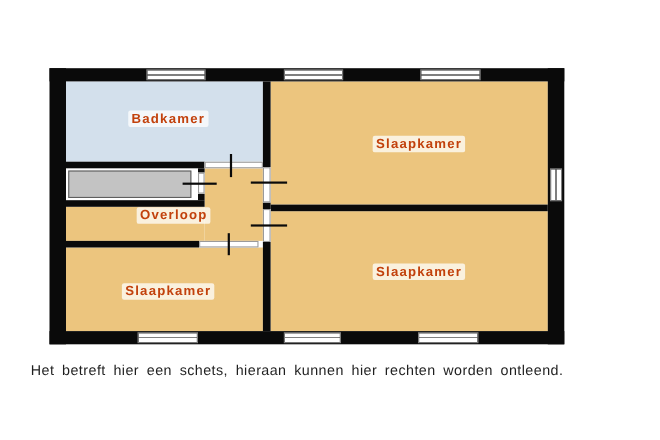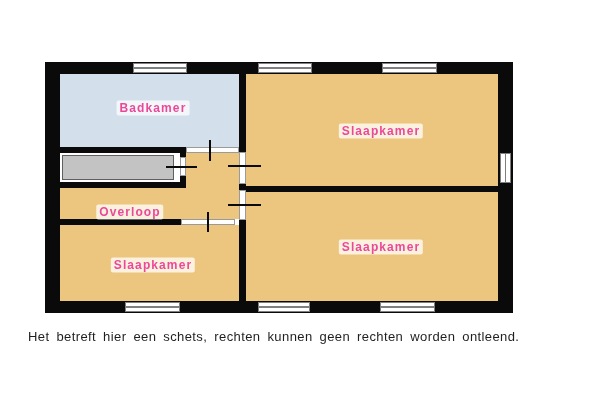--- a/index.html
+++ b/index.html
@@ -19,21 +19,21 @@
   .window{position:absolute;box-sizing:border-box;border:1px solid #7f7f7f;}
   .window.h{background:linear-gradient(to bottom,#ffffff 0 42%,#7f7f7f 42% 58%,#ffffff 58% 100%);}
   .window.v{background:linear-gradient(to right,#ffffff 0 42%,#7f7f7f 42% 58%,#ffffff 58% 100%);}
   
   .door{position:absolute;background:#ffffff;box-sizing:border-box;border:1px solid #9a9a9a;}
   
   .tick{position:absolute;background:#0a0a0a;}
   
   .room-label{
     position:absolute;transform:translate(-50%,-50%);
-    font-size:12px;font-weight:bold;color:#ec4899;letter-spacing:1.1px;
+    font-size:12px;font-weight:bold;color:#c2410c;letter-spacing:1.1px;
     background:rgba(255,255,255,0.75);padding:0 3px;border-radius:2px;
     white-space:nowrap;line-height:15px;
   }
   .disclaimer{
     position:absolute;left:28px;top:329px;
     font-size:13px;color:#1f1f1f;letter-spacing:0.4px;word-spacing:3px;
     white-space:nowrap;
   }
 </style>
 </head>
@@ -79,20 +79,20 @@
 
   <div class="window h" style="left:133px;top:63px;width:54px;height:10px;"></div>
   <div class="window h" style="left:258px;top:63px;width:54px;height:10px;"></div>
   <div class="window h" style="left:382px;top:63px;width:55px;height:10px;"></div>
   <div class="window h" style="left:125px;top:302px;width:55px;height:10px;"></div>
   <div class="window h" style="left:258px;top:302px;width:52px;height:10px;"></div>
   <div class="window h" style="left:380px;top:302px;width:55px;height:10px;"></div>
   <div class="window v" style="left:500px;top:153px;width:11px;height:30px;"></div>
 
   <span class="room-label" style="left:153px;top:108px;">Badkamer</span>
-  <span class="room-label" style="left:130px;top:196px;margin-top:16px;">Overloop</span>
+  <span class="room-label" style="left:158px;top:196px;">Overloop</span>
   <span class="room-label" style="left:153px;top:265px;">Slaapkamer</span>
   <span class="room-label" style="left:381px;top:131px;">Slaapkamer</span>
   <span class="room-label" style="left:381px;top:247px;">Slaapkamer</span>
 
-  <div class="disclaimer">Het betreft hier een schets, rechten kunnen geen rechten worden ontleend.</div>
+  <div class="disclaimer">Het betreft hier een schets, hieraan kunnen hier rechten worden ontleend.</div>
 
 </div>
 
 </body></html>

